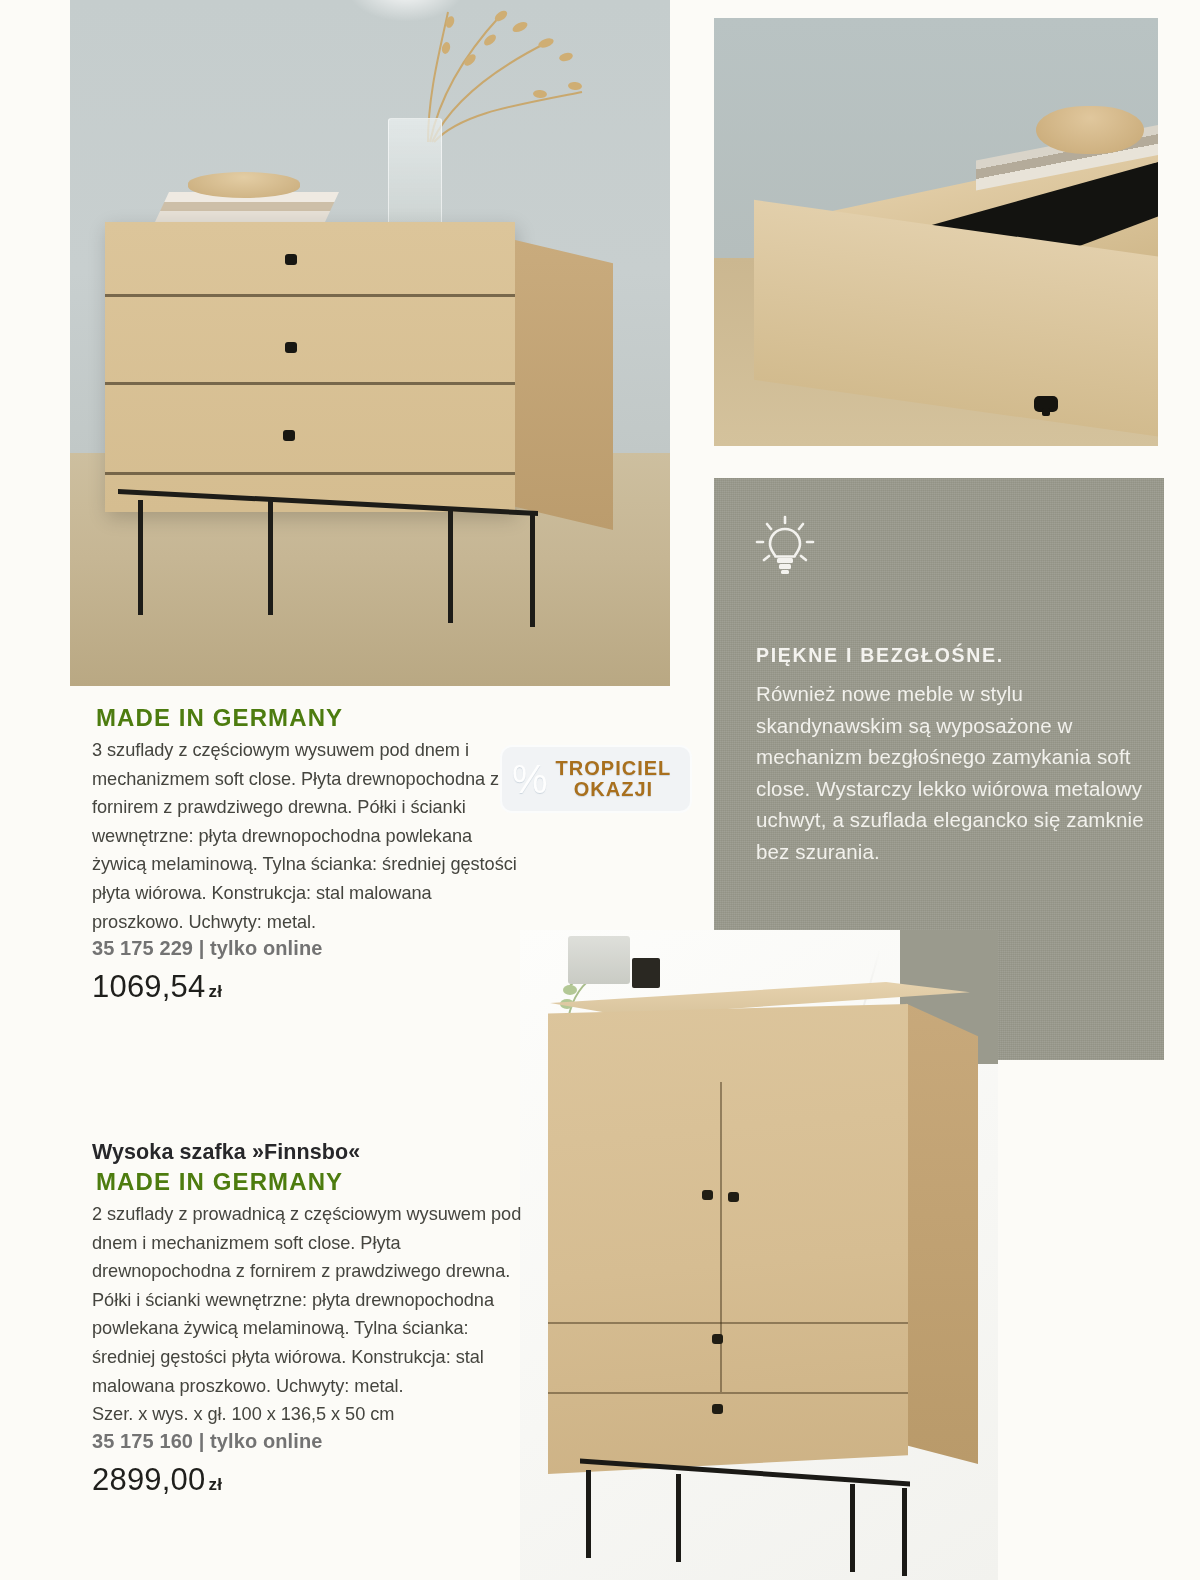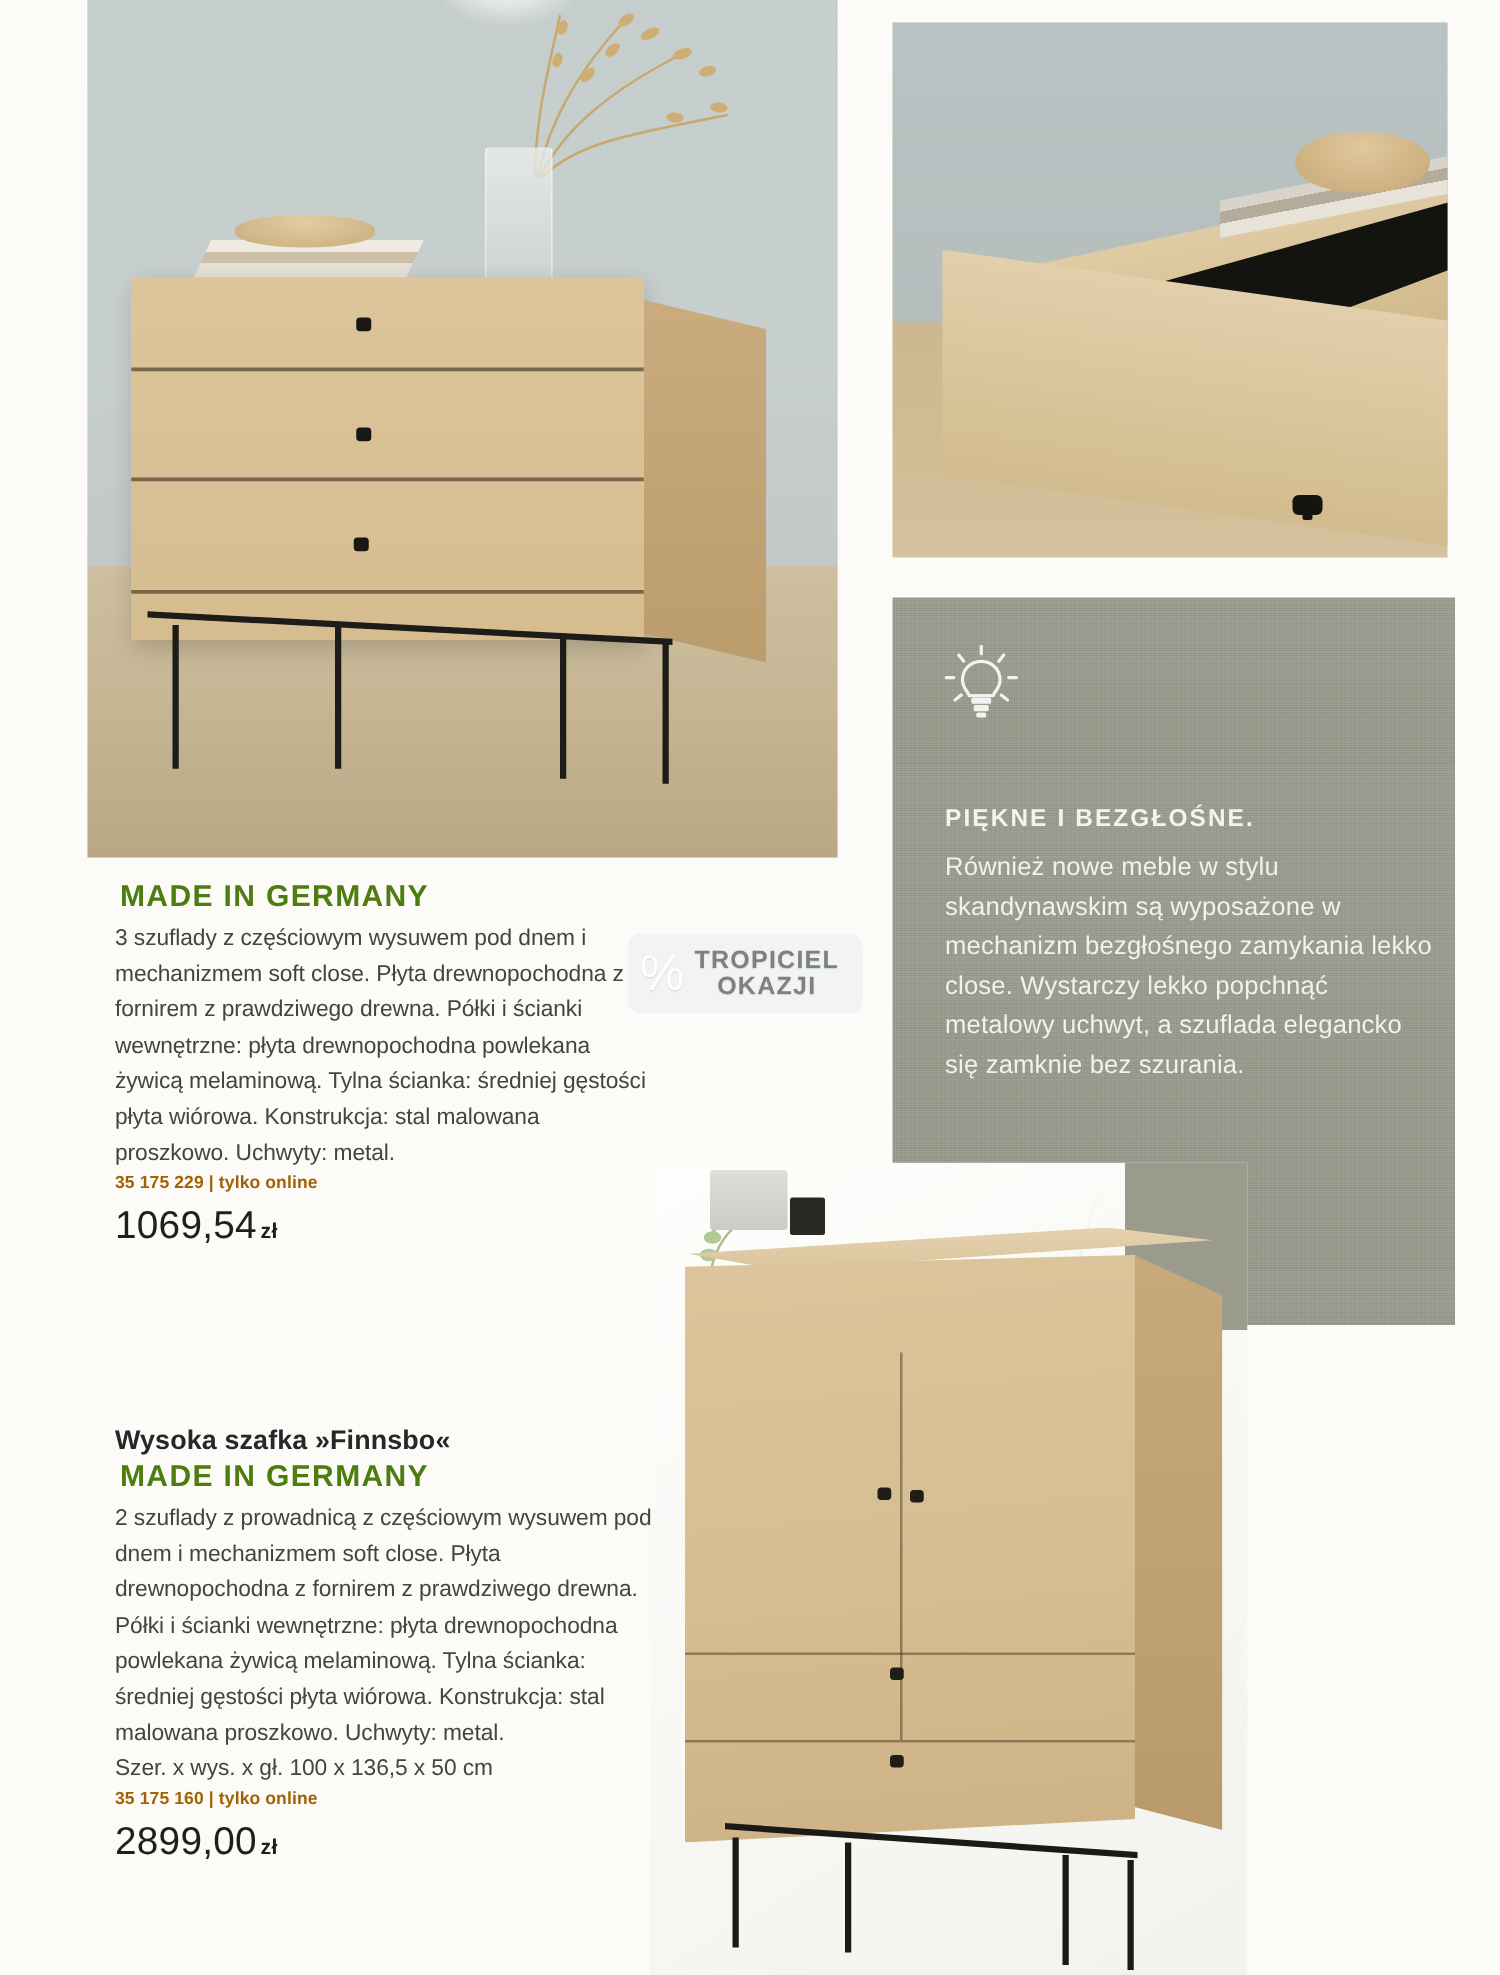--- a/index.html
+++ b/index.html
@@ -258,23 +258,23 @@
     margin: 0 0 4px 4px;
   }
   .desc {
     font-size: 18.2px;
     line-height: 28.6px;
     color: #45453f;
     margin: 0;
     letter-spacing: -.05px;
   }
   .artno {
-    font-size: 14px;
+    font-size: 20px;
     font-weight: bold;
-    color: #a16207;
+    color: #737373;
     margin-top: 1px;
     letter-spacing: .1px;
   }
   .price {
     font-size: 31px;
     color: #1f1f1c;
     margin-top: 9px;
     letter-spacing: .2px;
   }
   .price .cur { font-size: 17px; font-weight: bold; margin-left: 3px; }
@@ -301,21 +301,21 @@
     font-size: 40px;
     color: #ffffff;
     line-height: 1;
     font-weight: 300;
     text-shadow: 0 1px 1px rgba(140,160,180,.4);
   }
   #watermark .wm-text {
     display: flex; flex-direction: column; line-height: 1.06;
   }
   #watermark .wm-text span {
-    color: #737373;
+    color: #a16207;
     font-weight: bold;
     font-size: 20px;
     letter-spacing: 1px;
     text-shadow: 0 1px 1px rgba(150,170,190,.45);
   }
   #watermark .wm2 { align-self: center; }
 </style>
 </head>
 <body>
 
@@ -391,21 +391,21 @@
           <line x1="53" y1="28" x2="59" y2="28"></line>
           <line x1="10" y1="46" x2="15" y2="42"></line>
           <line x1="52" y1="46" x2="47" y2="42"></line>
         </g>
         <rect x="23" y="44" width="16" height="5" rx="1.5" fill="#f3f2ee"></rect>
         <rect x="25" y="50" width="12" height="5" rx="1.5" fill="#f3f2ee"></rect>
         <rect x="27" y="56" width="8" height="4" rx="1.5" fill="#f3f2ee"></rect>
       </svg>
     </div>
     <div class="tip-title">PIĘKNE I BEZGŁOŚNE.</div>
-    <div class="tip-body">Również nowe meble w stylu skandynawskim są wyposażone w mechanizm bezgłośnego zamykania lekko close. Wystarczy lekko popchnąć metalowy uchwyt, a szuflada elegancko się zamknie bez szurania.</div>
+    <div class="tip-body">Również nowe meble w stylu skandynawskim są wyposażone w mechanizm bezgłośnego zamykania soft close. Wystarczy lekko wiórowa metalowy uchwyt, a szuflada elegancko się zamknie bez szurania.</div>
   </div>
 
   <div class="photo" id="cabinet">
     <div class="marble"></div>
     <div class="grayblock"></div>
     <div class="vein"></div>
 
     <div class="plant">
       <svg width="96" height="120" viewBox="0 0 96 120">
         <g stroke="#a8bd8a" stroke-width="2" fill="none">

